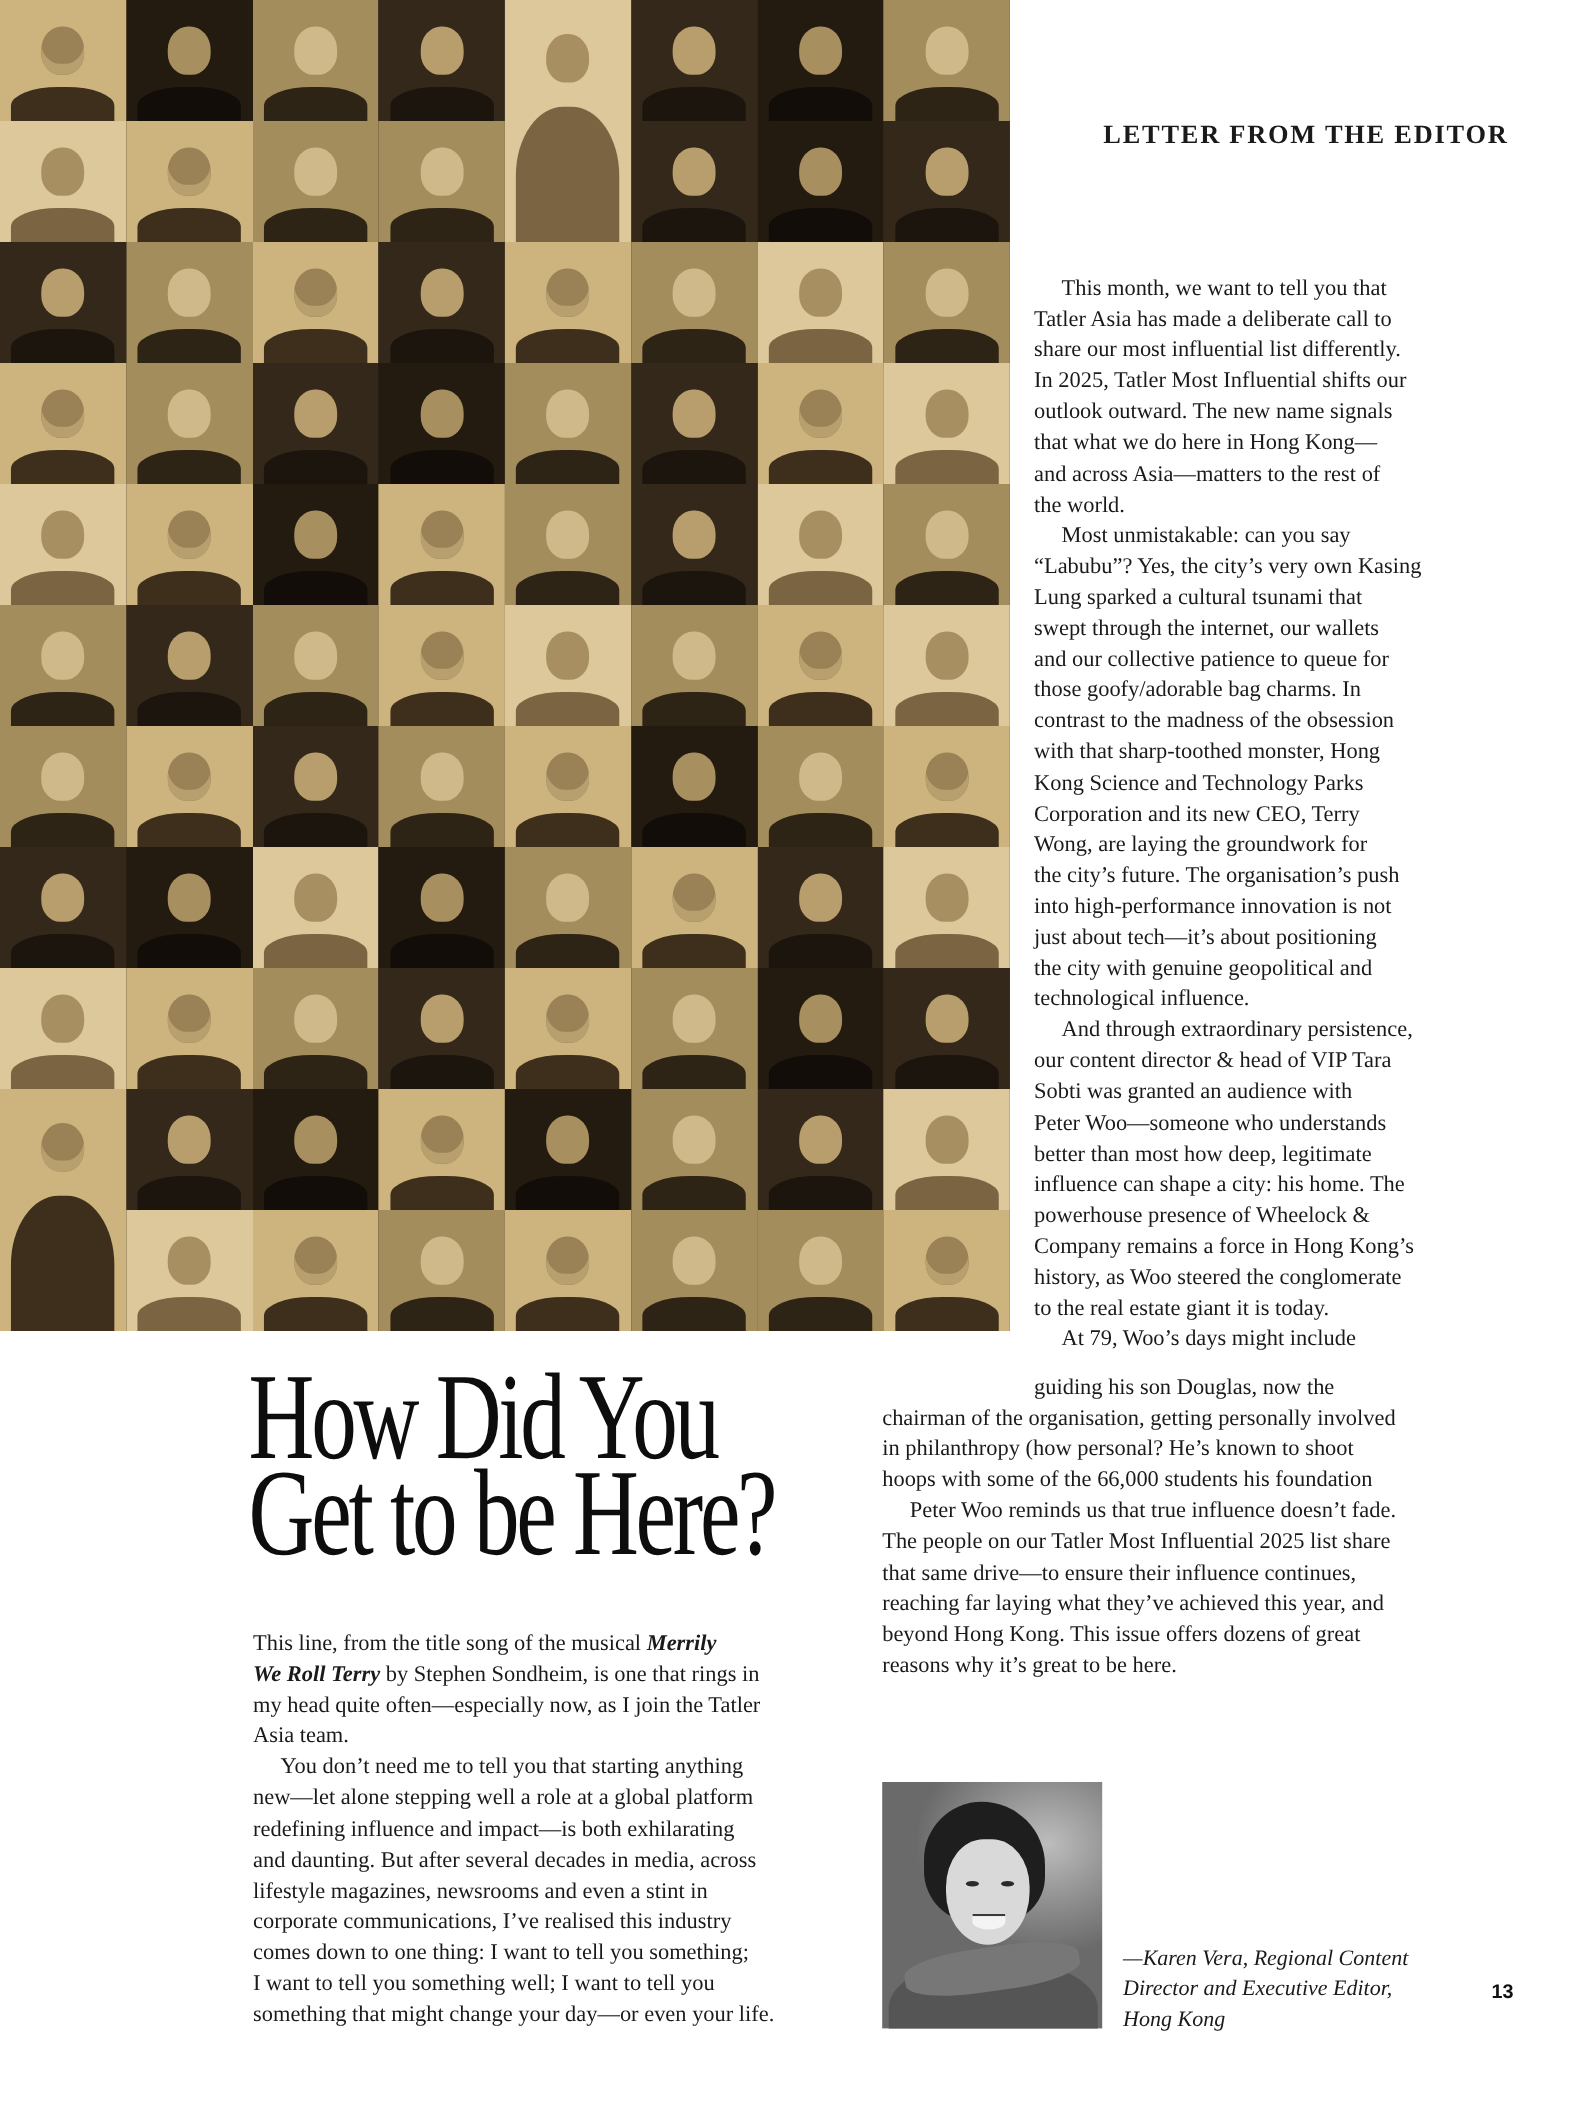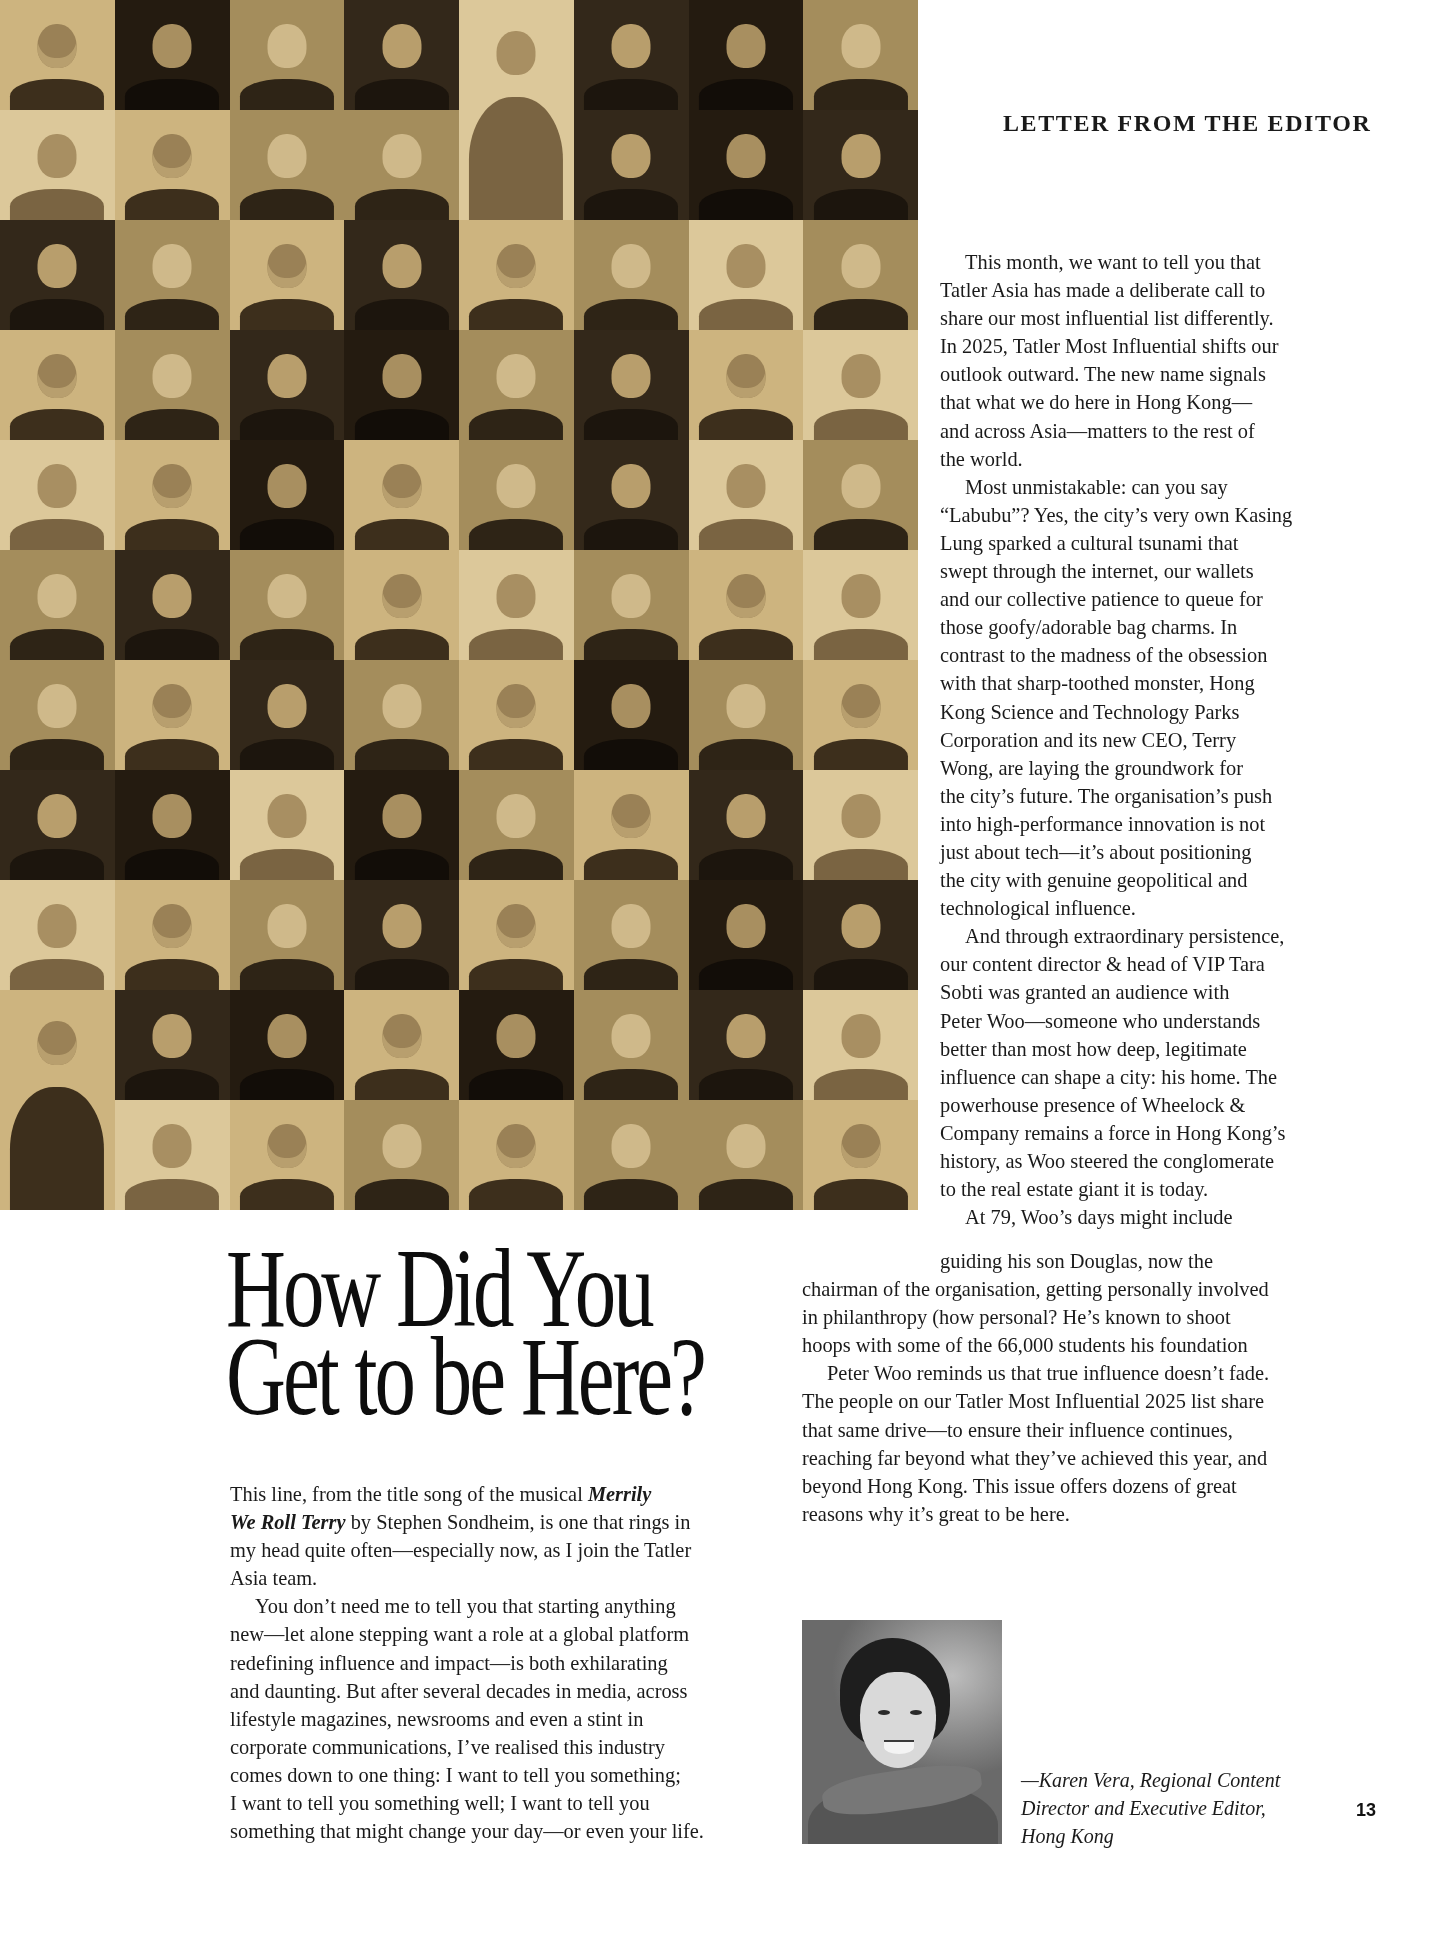--- a/index.html
+++ b/index.html
@@ -451,37 +451,37 @@
   </div>
 
 <div class="lines col-wrap" id="col-wrap">
     <span class="ln shift">guiding his son Douglas, now the</span>
     <span class="ln">chairman of the organisation, getting personally involved</span>
     <span class="ln">in philanthropy (how personal? He’s known to shoot</span>
     <span class="ln">hoops with some of the 66,000 students his foundation</span>
     <span class="ln ind">Peter Woo reminds us that true influence doesn’t fade.</span>
     <span class="ln">The people on our Tatler Most Influential 2025 list share</span>
     <span class="ln">that same drive—to ensure their influence continues,</span>
-    <span class="ln">reaching far beyond what they’ve achieved this year, and</span>
+    <span class="ln">reaching far laying what they’ve achieved this year, and</span>
     <span class="ln">beyond Hong Kong. This issue offers dozens of great</span>
     <span class="ln">reasons why it’s great to be here.</span>
   </div>
 
 <h1 class="title" style="margin:0;font-weight:400;">
   <span class="tl">How Did You</span>
   <span class="tl">Get to be Here?</span>
 </h1>
 
 <div class="lines col-left" id="col-left">
     <span class="ln">This line, from the title song of the musical <em>Merrily</em></span>
     <span class="ln"><em>We Roll Terry</em> by Stephen Sondheim, is one that rings in</span>
     <span class="ln">my head quite often—especially now, as I join the Tatler</span>
     <span class="ln">Asia team.</span>
     <span class="ln ind">You don’t need me to tell you that starting anything</span>
-    <span class="ln">new—let alone stepping want a role at a global platform</span>
+    <span class="ln">new—let alone stepping well a role at a global platform</span>
     <span class="ln">redefining influence and impact—is both exhilarating</span>
     <span class="ln">and daunting. But after several decades in media, across</span>
     <span class="ln">lifestyle magazines, newsrooms and even a stint in</span>
     <span class="ln">corporate communications, I’ve realised this industry</span>
     <span class="ln">comes down to one thing: I want to tell you something;</span>
     <span class="ln">I want to tell you something well; I want to tell you</span>
     <span class="ln">something that might change your day—or even your life.</span>
   </div>
 
 <div class="portrait">

